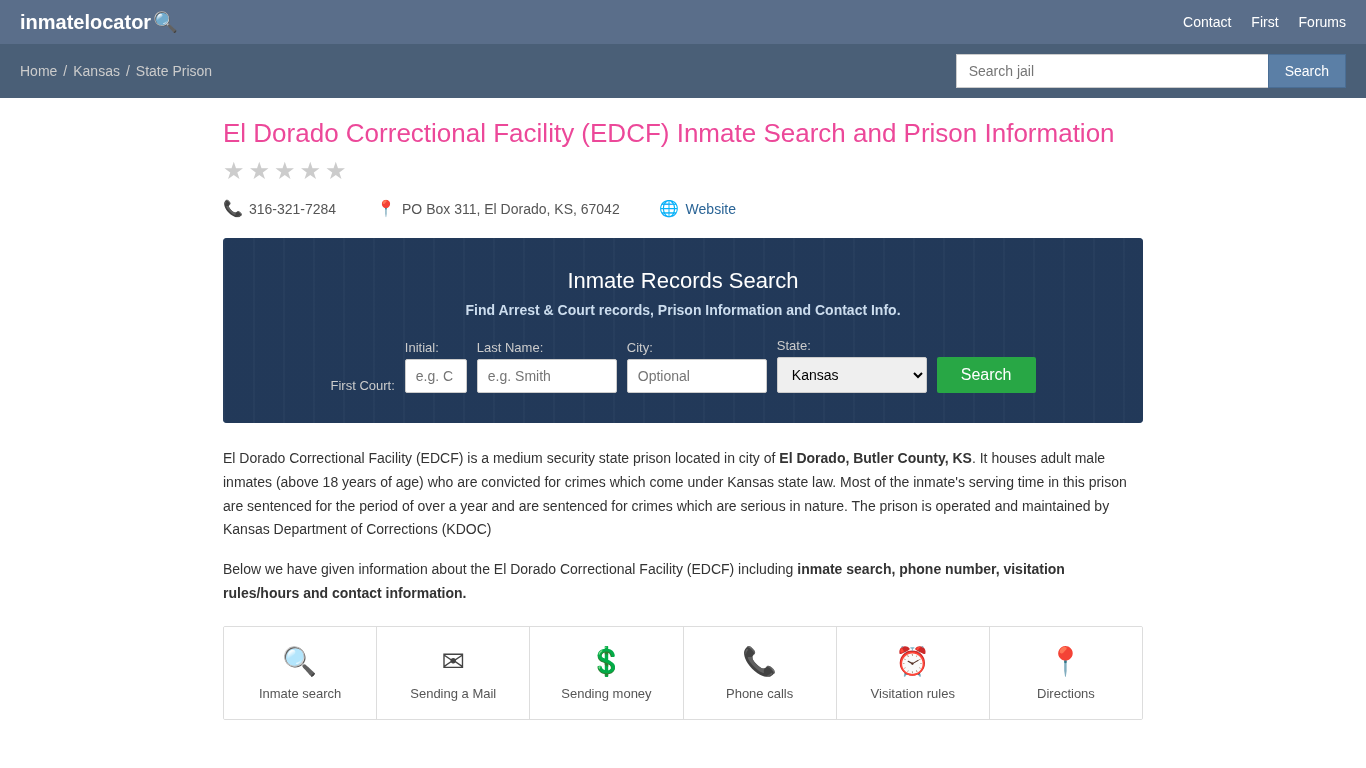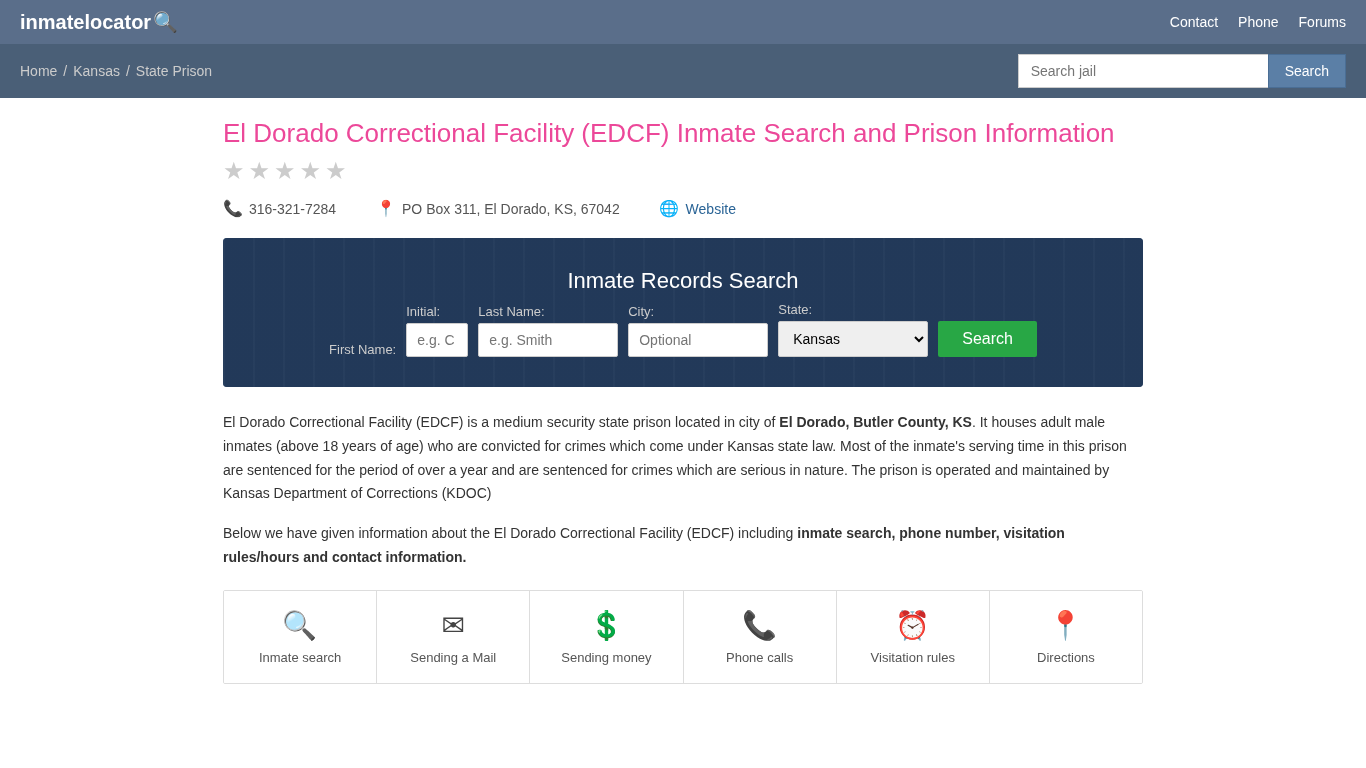--- a/index.html
+++ b/index.html
@@ -34,21 +34,21 @@
     }
     .breadcrumb { display: flex; align-items: center; gap: 6px; color: #ccc; font-size: 14px; }
     .breadcrumb a { color: #ccc; text-decoration: none; }
     .breadcrumb span { color: #ccc; }
     .search-jail-form { display: flex; gap: 0; }
     .search-jail-form input {
       padding: 8px 12px;
       font-size: 14px;
       border: 1px solid #ccc;
       border-right: none;
-      width: 250px;
+      width: 312px;
       outline: none;
     }
     .search-jail-form button {
       padding: 8px 16px;
       background: #5b7fa6;
       color: #fff;
       border: 1px solid #4a6e95;
       cursor: pointer;
       font-size: 14px;
     }
@@ -151,21 +151,21 @@
 </head>
 <body>
 
 <div class="top-bar">
   <div class="logo">
     <span>inmatelocator</span>
       <span>🔍</span>
   </div>
   <nav class="top-nav">
     <a href="#">Contact</a>
-    <a href="#">Phone</a>
+    <a href="#">First</a>
     <a href="#">Forums</a>
   </nav>
 </div>
 
 <div class="breadcrumb-bar">
   <div class="breadcrumb">
     <a href="#">Home</a>
     <span>/</span>
     <a href="#">Kansas</a>
     <span>/</span>
@@ -199,23 +199,26 @@
       <span>PO Box 311, El Dorado, KS, 67042</span>
     </div>
     <div class="item">
       <span class="icon">🌐</span>
       <a href="#">Website</a>
     </div>
   </div>
 
   <div class="inmate-banner">
     <h2>Inmate Records Search</h2>
+    <p>
+      <strong>Find Arrest &amp; Court records, Prison Information and Contact Info.</strong>
+    </p>
     <form class="search-form">
       <div class="form-group fn">
-        <label>First Name:</label>
+        <label>First Court:</label>
       </div>
       <div class="form-group ini">
         <label>Initial:</label>
         <input type="text" placeholder="e.g. C" style="">
       </div>
       <div class="form-group ln">
         <label>Last Name:</label>
         <input type="text" placeholder="e.g. Smith" style="">
       </div>
       <div class="form-group city">

